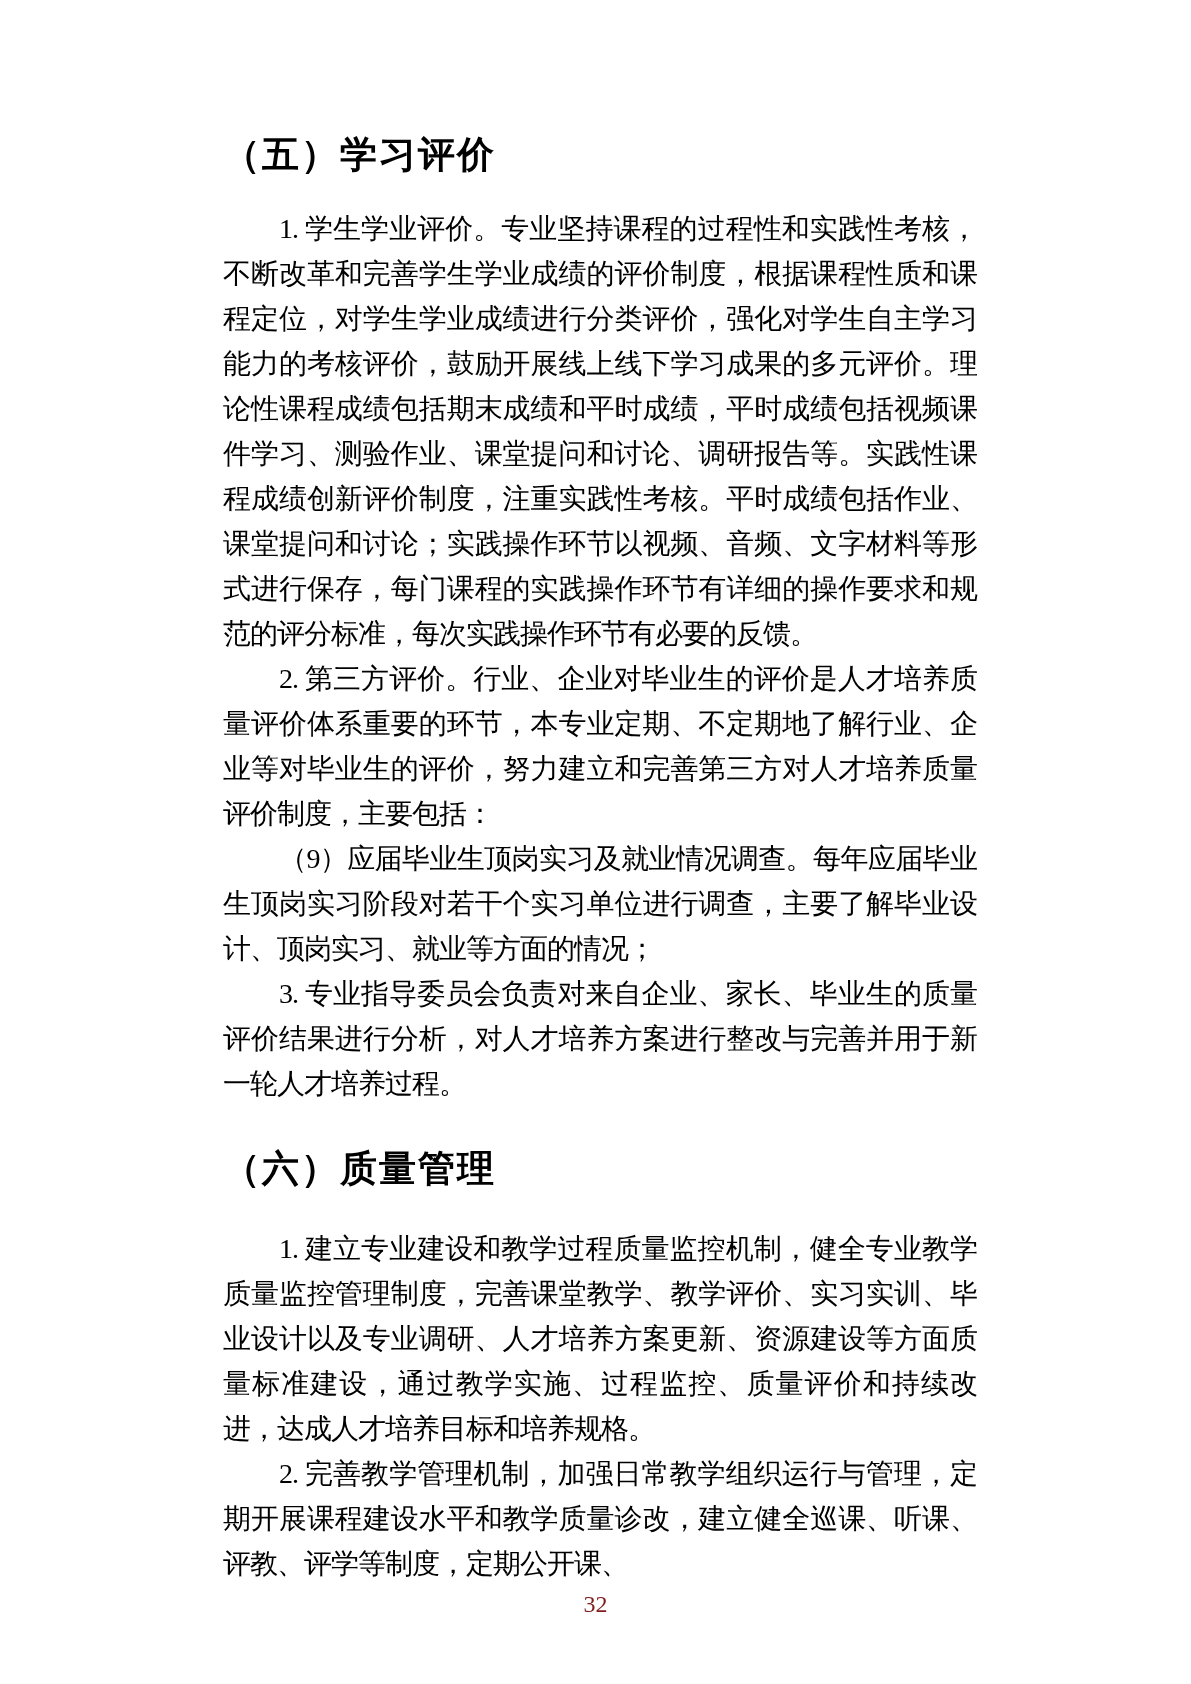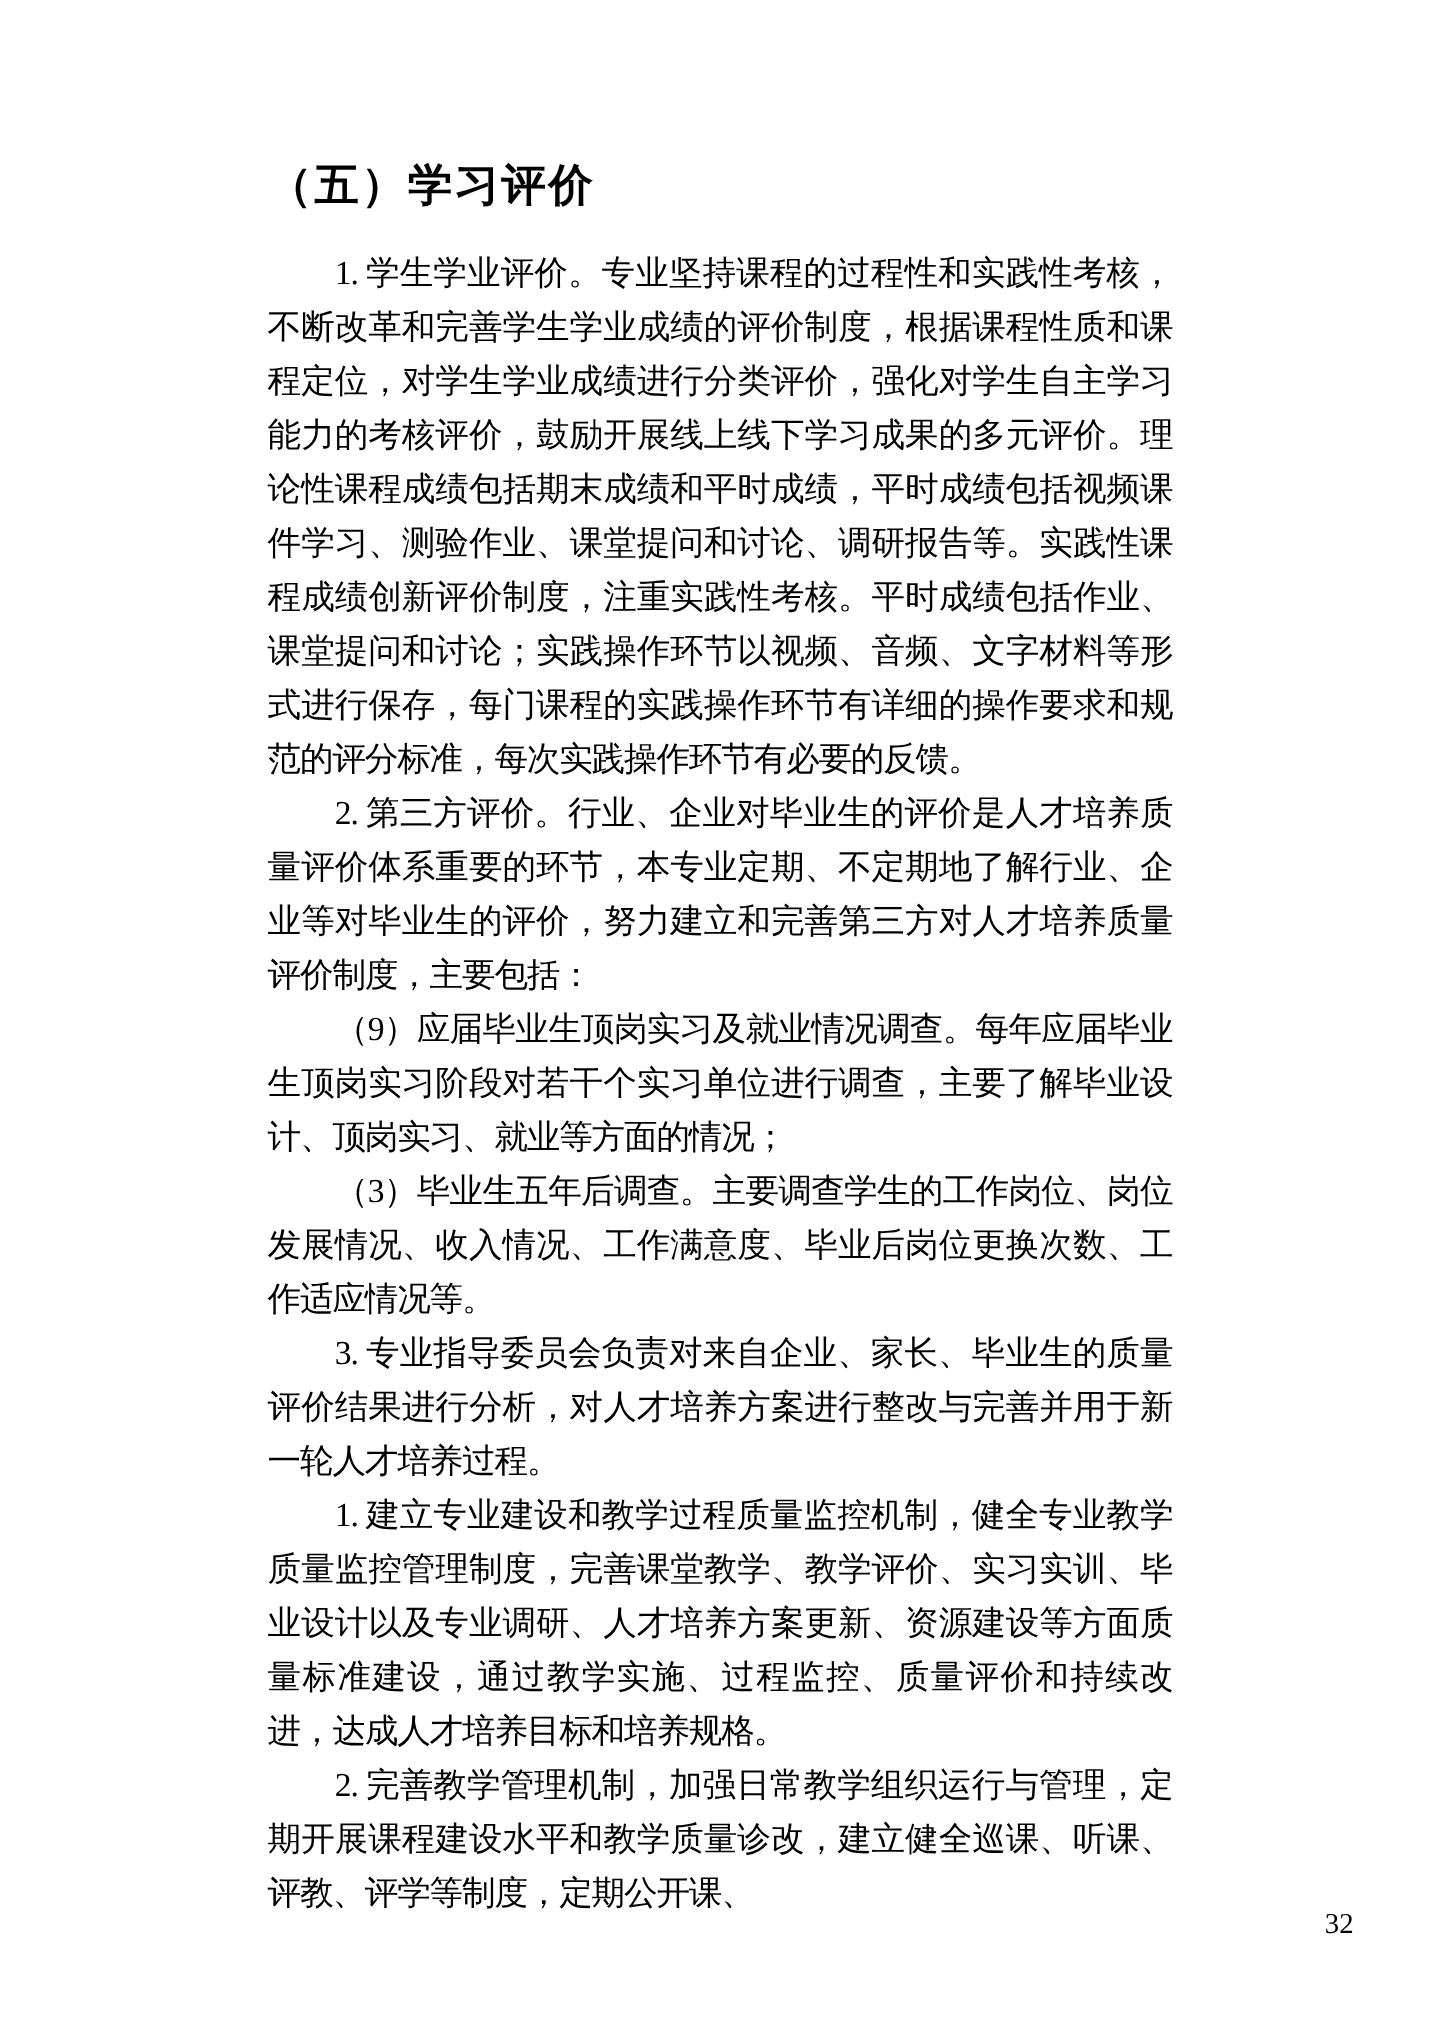--- a/index.html
+++ b/index.html
@@ -39,38 +39,38 @@
     text-align: justify;
     text-indent: 2em;
     margin: 0;
     color: #000000;
   }
   .page-number {
     position: absolute;
     left: 0;
     bottom: 66px;
     width: 100%;
-    text-align: right;
+    text-align: center;
     font-family: "Liberation Serif", "DejaVu Serif", serif;
     font-size: 24px;
-    color: #000000;
+    color: #7f1d1d;
   }
 </style>
 </head>
 <body>
 
 <div class="page">
 
   <h1 class="heading">（五）学习评价</h1>
 
   <p class="para">1. 学生学业评价。专业坚持课程的过程性和实践性考核，不断改革和完善学生学业成绩的评价制度，根据课程性质和课程定位，对学生学业成绩进行分类评价，强化对学生自主学习能力的考核评价，鼓励开展线上线下学习成果的多元评价。理论性课程成绩包括期末成绩和平时成绩，平时成绩包括视频课件学习、测验作业、课堂提问和讨论、调研报告等。实践性课程成绩创新评价制度，注重实践性考核。平时成绩包括作业、课堂提问和讨论；实践操作环节以视频、音频、文字材料等形式进行保存，每门课程的实践操作环节有详细的操作要求和规范的评分标准，每次实践操作环节有必要的反馈。</p>
   <p class="para">2. 第三方评价。行业、企业对毕业生的评价是人才培养质量评价体系重要的环节，本专业定期、不定期地了解行业、企业等对毕业生的评价，努力建立和完善第三方对人才培养质量评价制度，主要包括：</p>
   <p class="para">（9）应届毕业生顶岗实习及就业情况调查。每年应届毕业生顶岗实习阶段对若干个实习单位进行调查，主要了解毕业设计、顶岗实习、就业等方面的情况；</p>
-  <p class="para">（3）毕业生五年后调查。主要调查学生的工作岗位、岗位发展情况、收入情况、工作满意度、毕业后岗位更换次数、工作适应情况等。</p>
   <p class="para">3. 专业指导委员会负责对来自企业、家长、毕业生的质量评价结果进行分析，对人才培养方案进行整改与完善并用于新一轮人才培养过程。</p>
 
+  <h1 class="heading heading-gap">（六）质量管理</h1>
 
   <p class="para">1. 建立专业建设和教学过程质量监控机制，健全专业教学质量监控管理制度，完善课堂教学、教学评价、实习实训、毕业设计以及专业调研、人才培养方案更新、资源建设等方面质量标准建设，通过教学实施、过程监控、质量评价和持续改进，达成人才培养目标和培养规格。</p>
   <p class="para">2. 完善教学管理机制，加强日常教学组织运行与管理，定期开展课程建设水平和教学质量诊改，建立健全巡课、听课、评教、评学等制度，定期公开课、</p>
 
   <div class="page-number">32</div>
 
 </div>
 
 </body></html>

